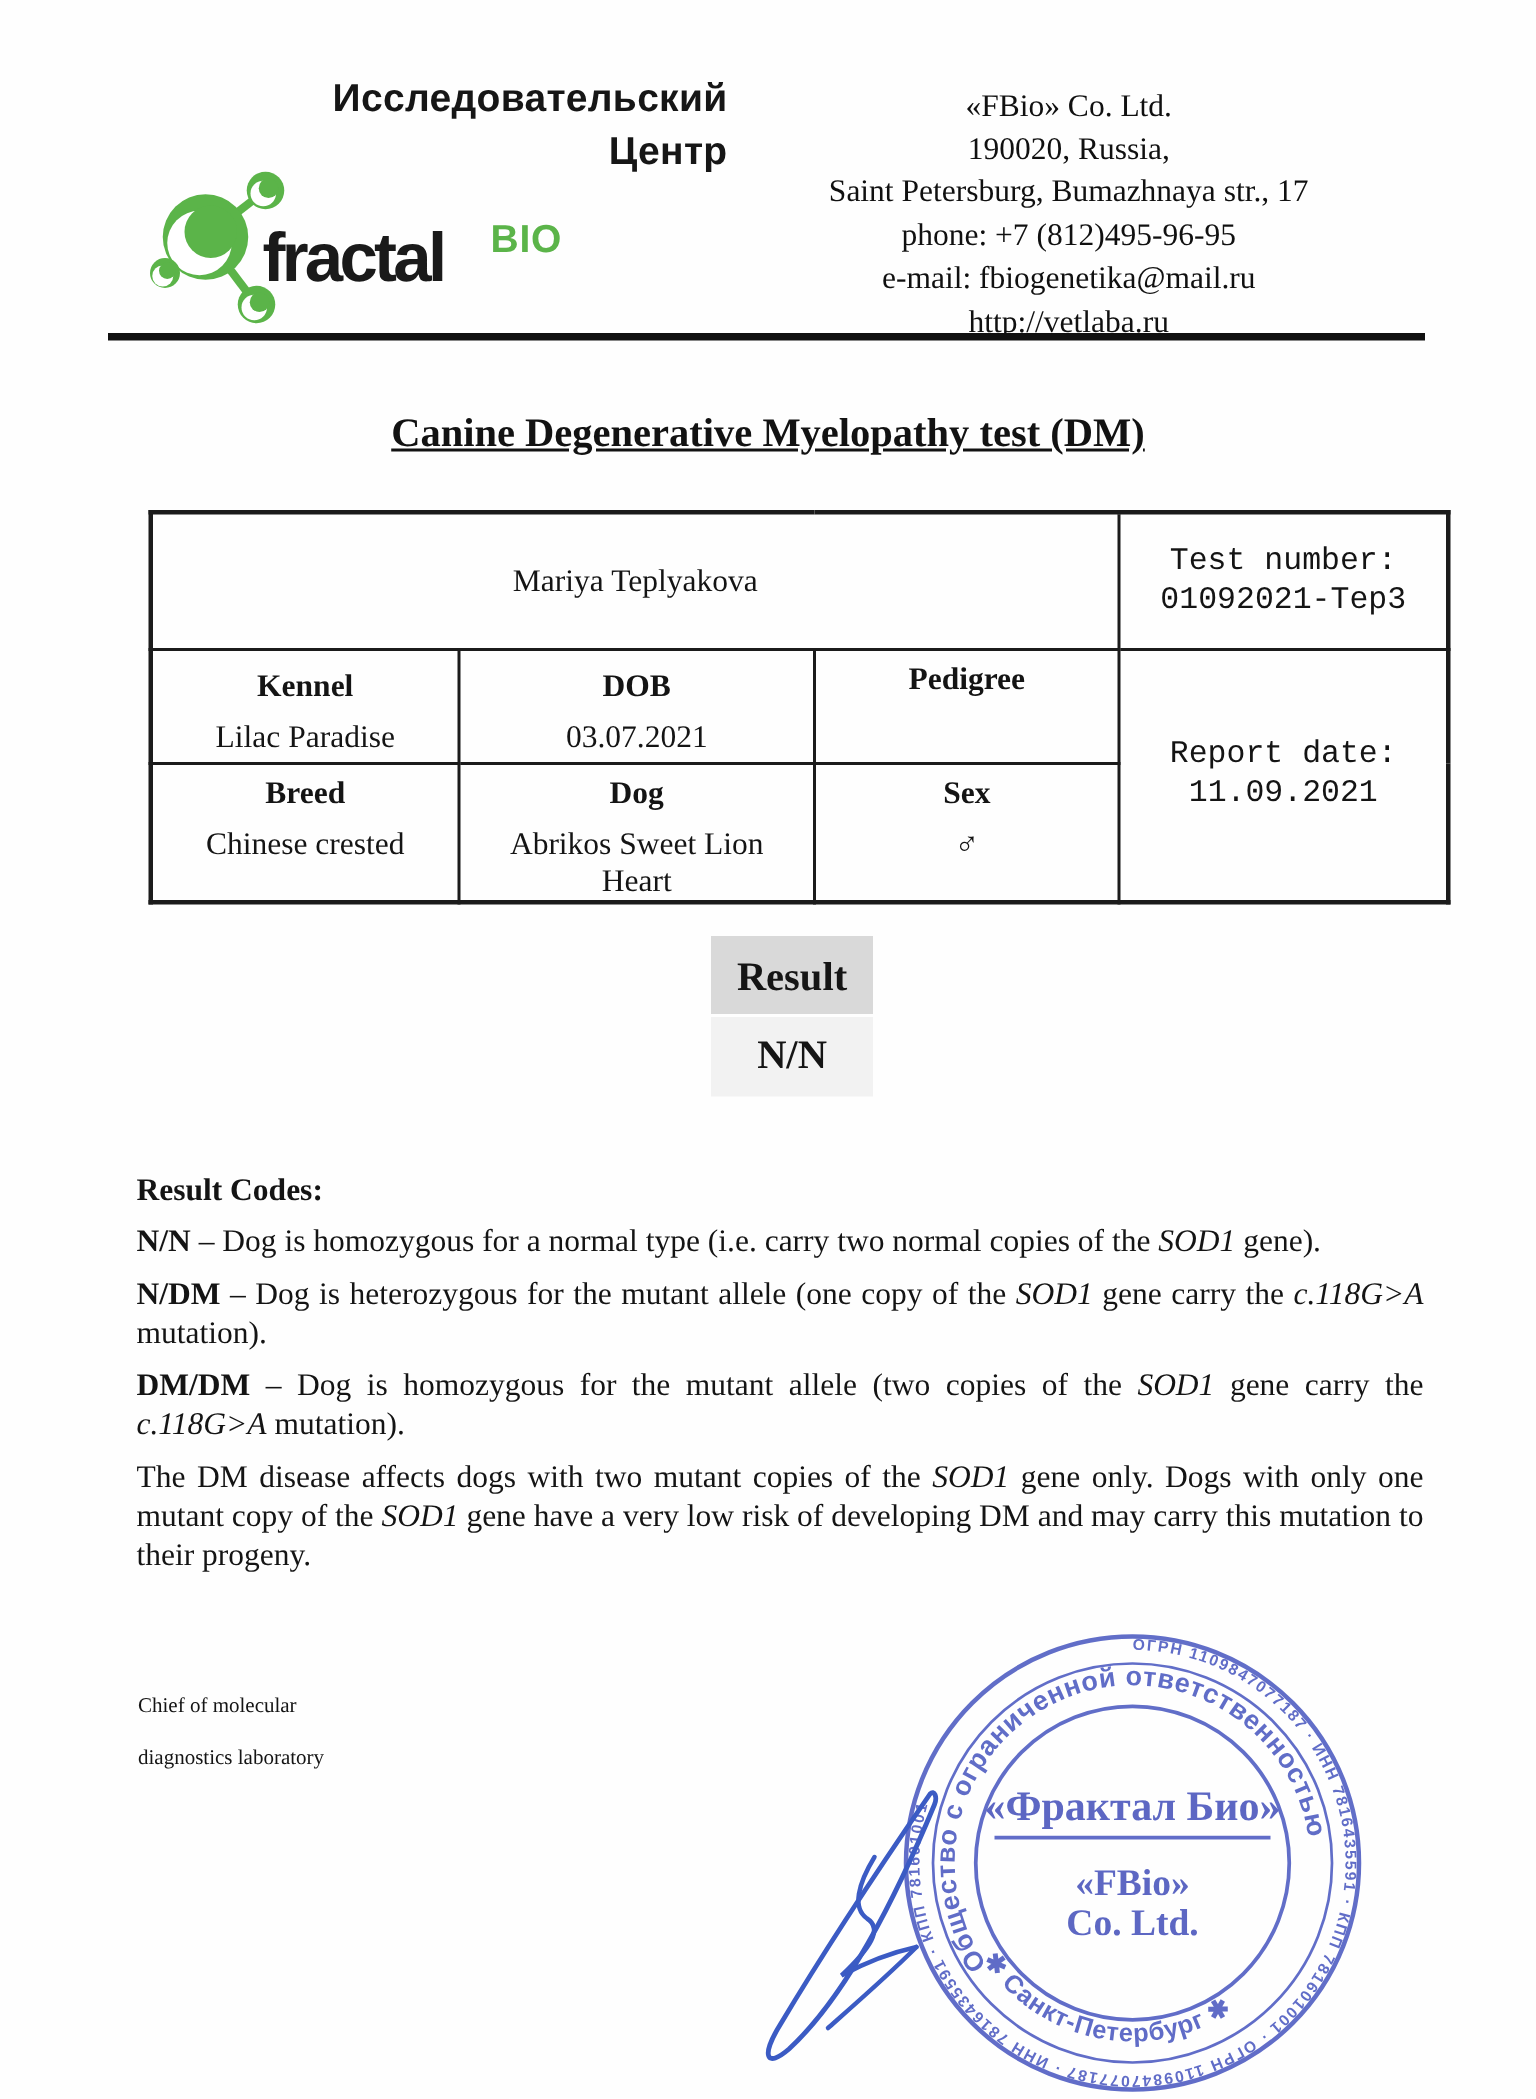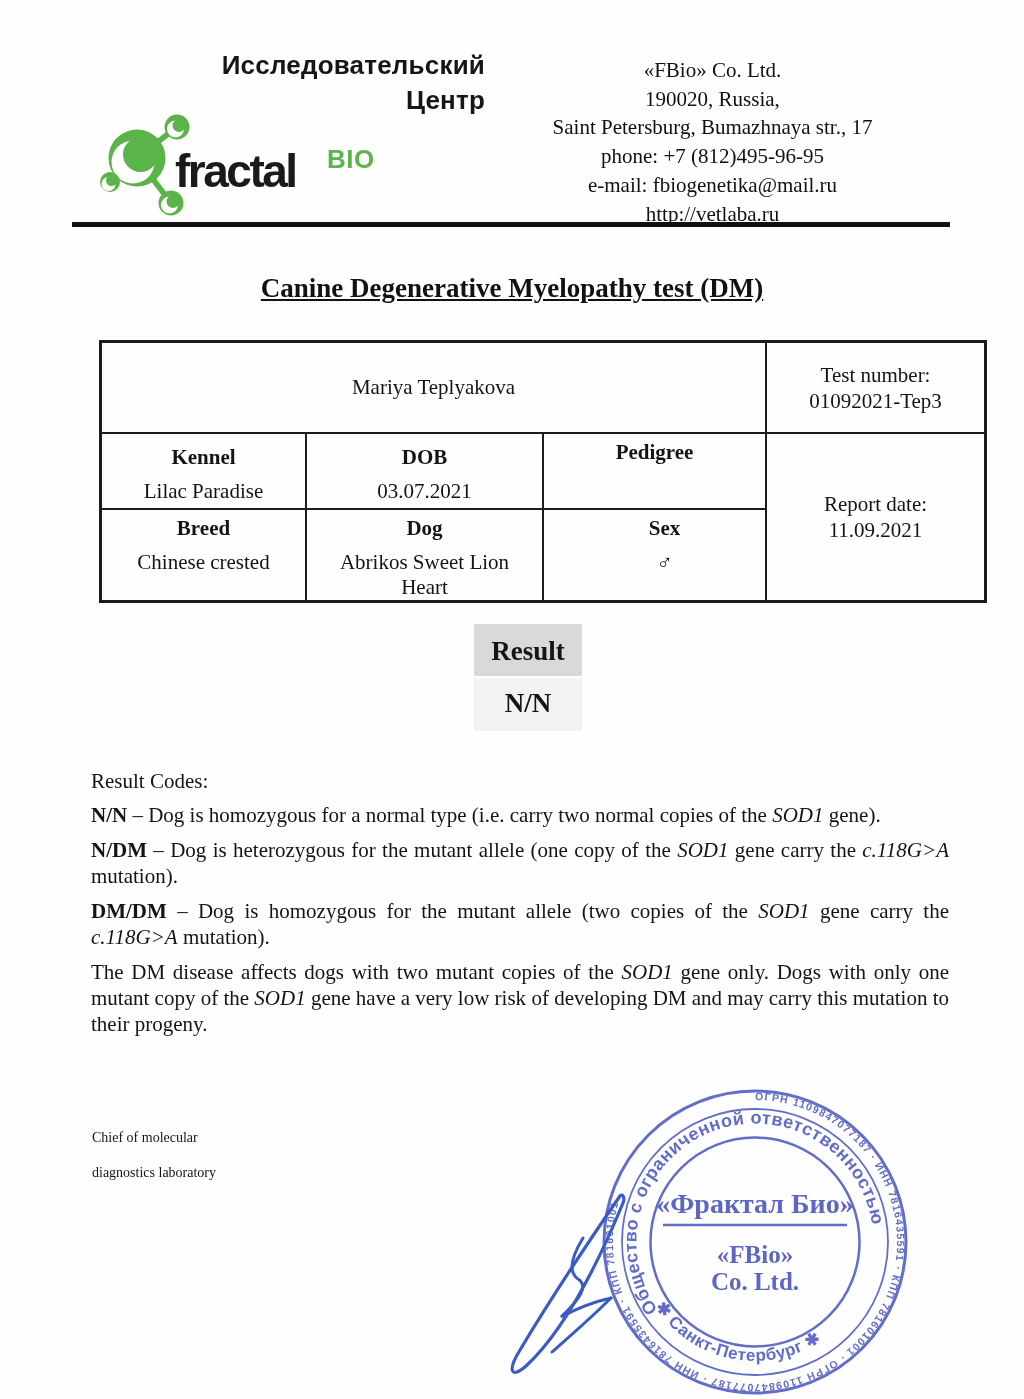--- a/index.html
+++ b/index.html
@@ -21,31 +21,31 @@
                font-weight:700; font-size:27px; color:#121212;text-decoration:underline; }
 
   
   .info-table { position:absolute; left:99px; top:340px; border-collapse:collapse; table-layout:fixed; }
   .info-table td { border:2px solid #1b1b1b; text-align:center; vertical-align:middle;
                    font-size:21px; color:#141414; padding:0; }
   .info-table { border:3px solid #1b1b1b; }
   td.w1 { width:203px; } td.w2 { width:235px; } td.w3 { width:201px; } td.w4 { width:217px; }
   .cell-label { font-weight:700; font-size:21px; padding-top:6px; }
   .cell-value { margin-top:9px; line-height:25px; }
-  .two-line { line-height:26px; }
+  .two-line { line-height:26px;font-family:Liberation Mono, monospace; }
 
   
   .result-head { position:absolute; left:474px; top:624px; width:108px; height:52px; background:#d9d9d9;
                  text-align:center; line-height:54px; font-weight:700; font-size:27px; }
   .result-value { position:absolute; left:474px; top:678px; width:108px; height:53px; background:#f2f2f2;
                   text-align:center; line-height:50px; font-weight:700; font-size:27px; }
 
   
   .codes { position:absolute; left:91px; top:768px; width:858px; font-size:21px; color:#141414; }
-  .codes-heading { font-weight:400; line-height:26px; margin:0 0 8px 0; }
+  .codes-heading { font-weight:700; line-height:26px; margin:12px 0 8px 0; }
   .codes p { margin:0 0 9px 0; line-height:26px; text-align:justify; }
   .codes p:last-child { margin-bottom:0; }
 
   
   .sign-block { position:absolute; left:92px; top:1121px; width:320px; font-size:14px; line-height:34.5px; color:#141414; }
 
   
   .stamp-svg { position:absolute; left:495px; top:1072px; }
   .ink { stroke:#4c5ac1; fill:none; }
   .ink-text { fill:#4b59c0; font-family:"Liberation Sans", sans-serif; }
@@ -130,21 +130,21 @@
     </tr>
     <tr>
       <td class="w1" style="height:90px; vertical-align:top;">
         <div class="cell-label">Breed</div>
         <div class="cell-value">Chinese crested</div>
       </td>
       <td class="w2" style="vertical-align:top;">
         <div class="cell-label">Dog</div>
         <div class="cell-value" style="padding:0 28px;">Abrikos Sweet Lion Heart</div>
       </td>
-      <td class="w3" style="vertical-align:top;padding-left:20px;">
+      <td class="w3" style="vertical-align:top;">
         <div class="cell-label">Sex</div>
         <div class="cell-value" style="font-size:22px;">♂</div>
       </td>
     </tr>
   </tbody>
     </table>
 
   <div class="result-head">Result</div>
   <div class="result-value">N/N</div>
 

